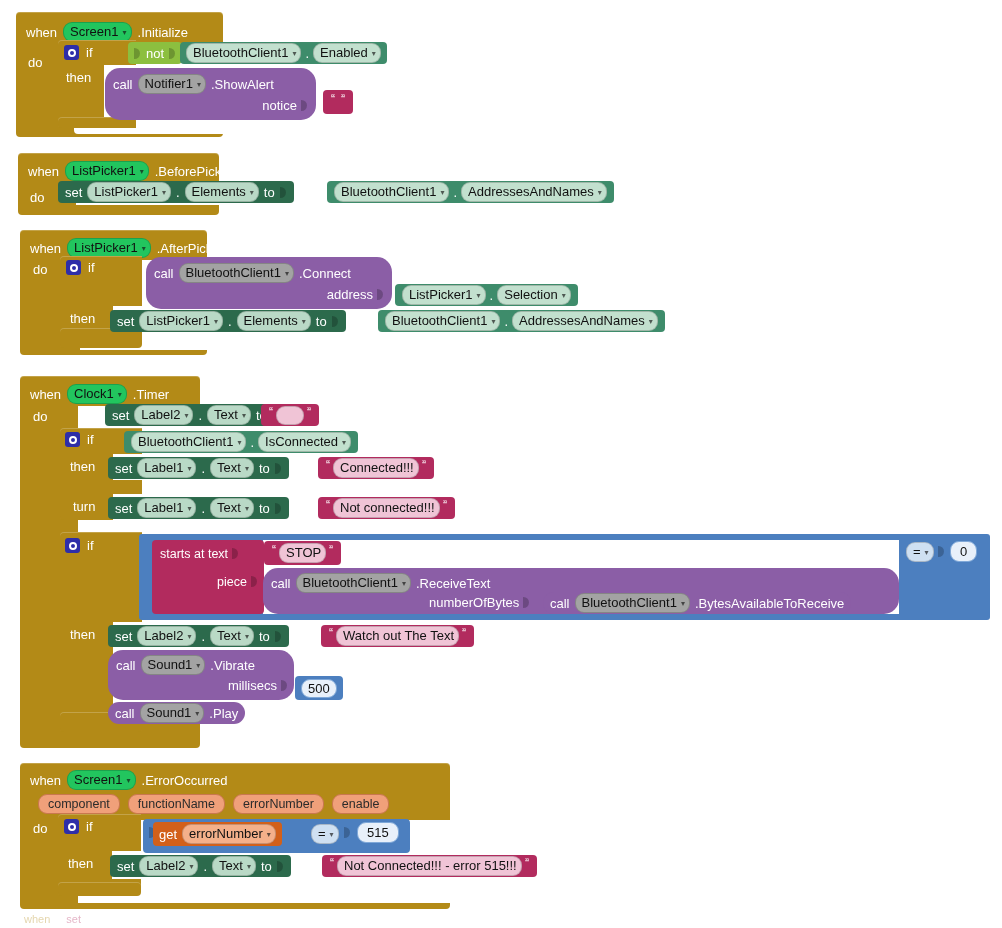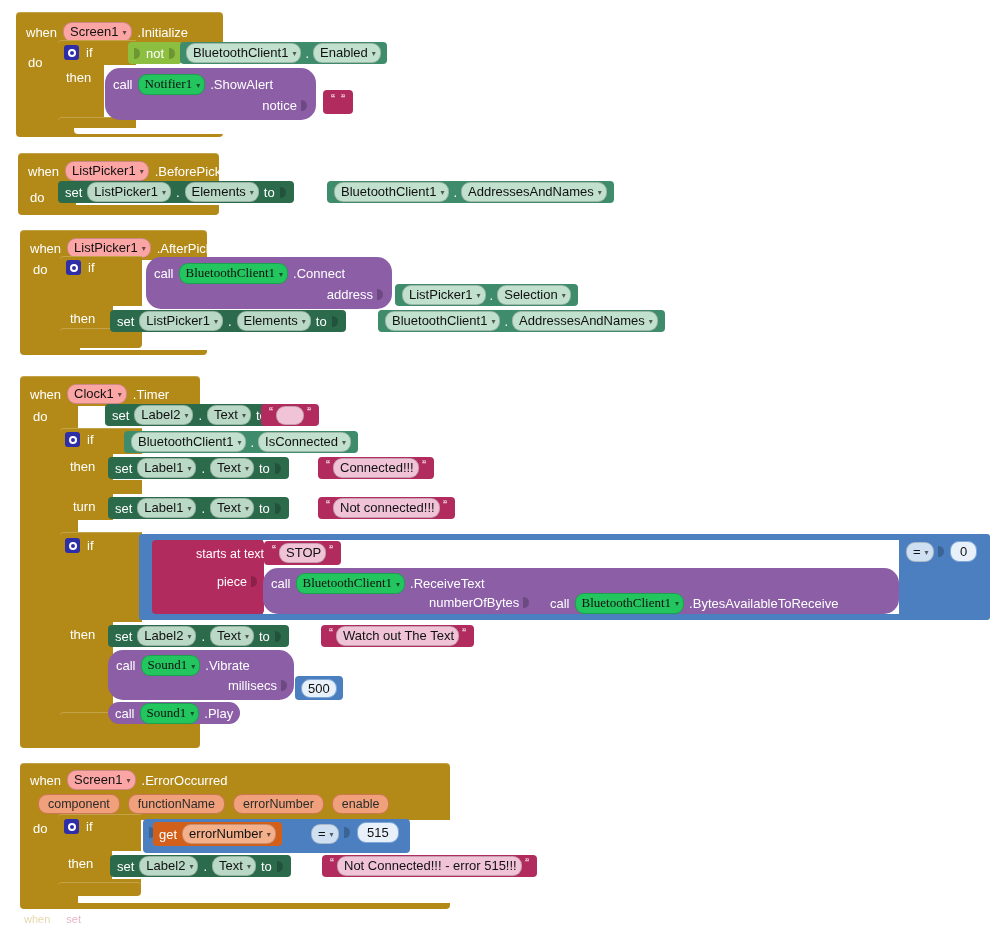--- a/index.html
+++ b/index.html
@@ -6,43 +6,43 @@
   body{width:1002px;height:928px;position:relative;overflow:hidden;
        font-family:"Liberation Sans","DejaVu Sans",sans-serif;
        -webkit-font-smoothing:antialiased;}
 
   
   .blk{position:absolute;box-sizing:border-box;}
   .row{display:flex;align-items:center;white-space:nowrap;}
 
   
   .kw{color:#ffffff;font-size:13px;line-height:1;}
-  .lbl{font-size:13px;color:#ffffff;margin-left:36px;}
+  .lbl{font-size:13px;color:#ffffff;}
 
   
   .fld{display:inline-flex;align-items:center;border-radius:9px;
        padding:1px 4px 2px 6px;font-size:13px;color:#111;
        border:1px solid rgba(0,0,0,.18);}
   .fld .car{font-size:8px;margin-left:4px;opacity:.65;transform:translateY(1px);}
 
   
   .event{background:#B38A17;border-radius:4px;box-shadow:inset 0 1px 0 rgba(255,255,255,.22);}
-  .event .fld{background:#fca5a5;}
+  .event .fld{background:#22c55e;}
 
   
   .setter{background:#2C6A4C;border-radius:4px;}
   .setter .fld{background:#B9D9C6;}
   
   .getter{background:#3E8C6B;border-radius:4px;}
   .getter .fld{background:#C2E0CE;}
   
   .logic{background:#8CBF3F;border-radius:4px;}
   
   .callb{background:#8B5EA6;border-radius:15px;}
-  .callb .fld{background:#22c55e;font-family:Liberation Serif, serif;}
+  .callb .fld{background:#a3a3a3;}
   
   .textb{background:#B22B5E;border-radius:4px;}
   .textb .fld{background:#F0C4D6;}
   
   .math{background:#4C7FBF;border-radius:4px;}
   .math .fld{background:#CFE0F2;}
   
   .varb{background:#D2601A;border-radius:4px;}
   .varb .fld{background:#F4B08A;}
   

